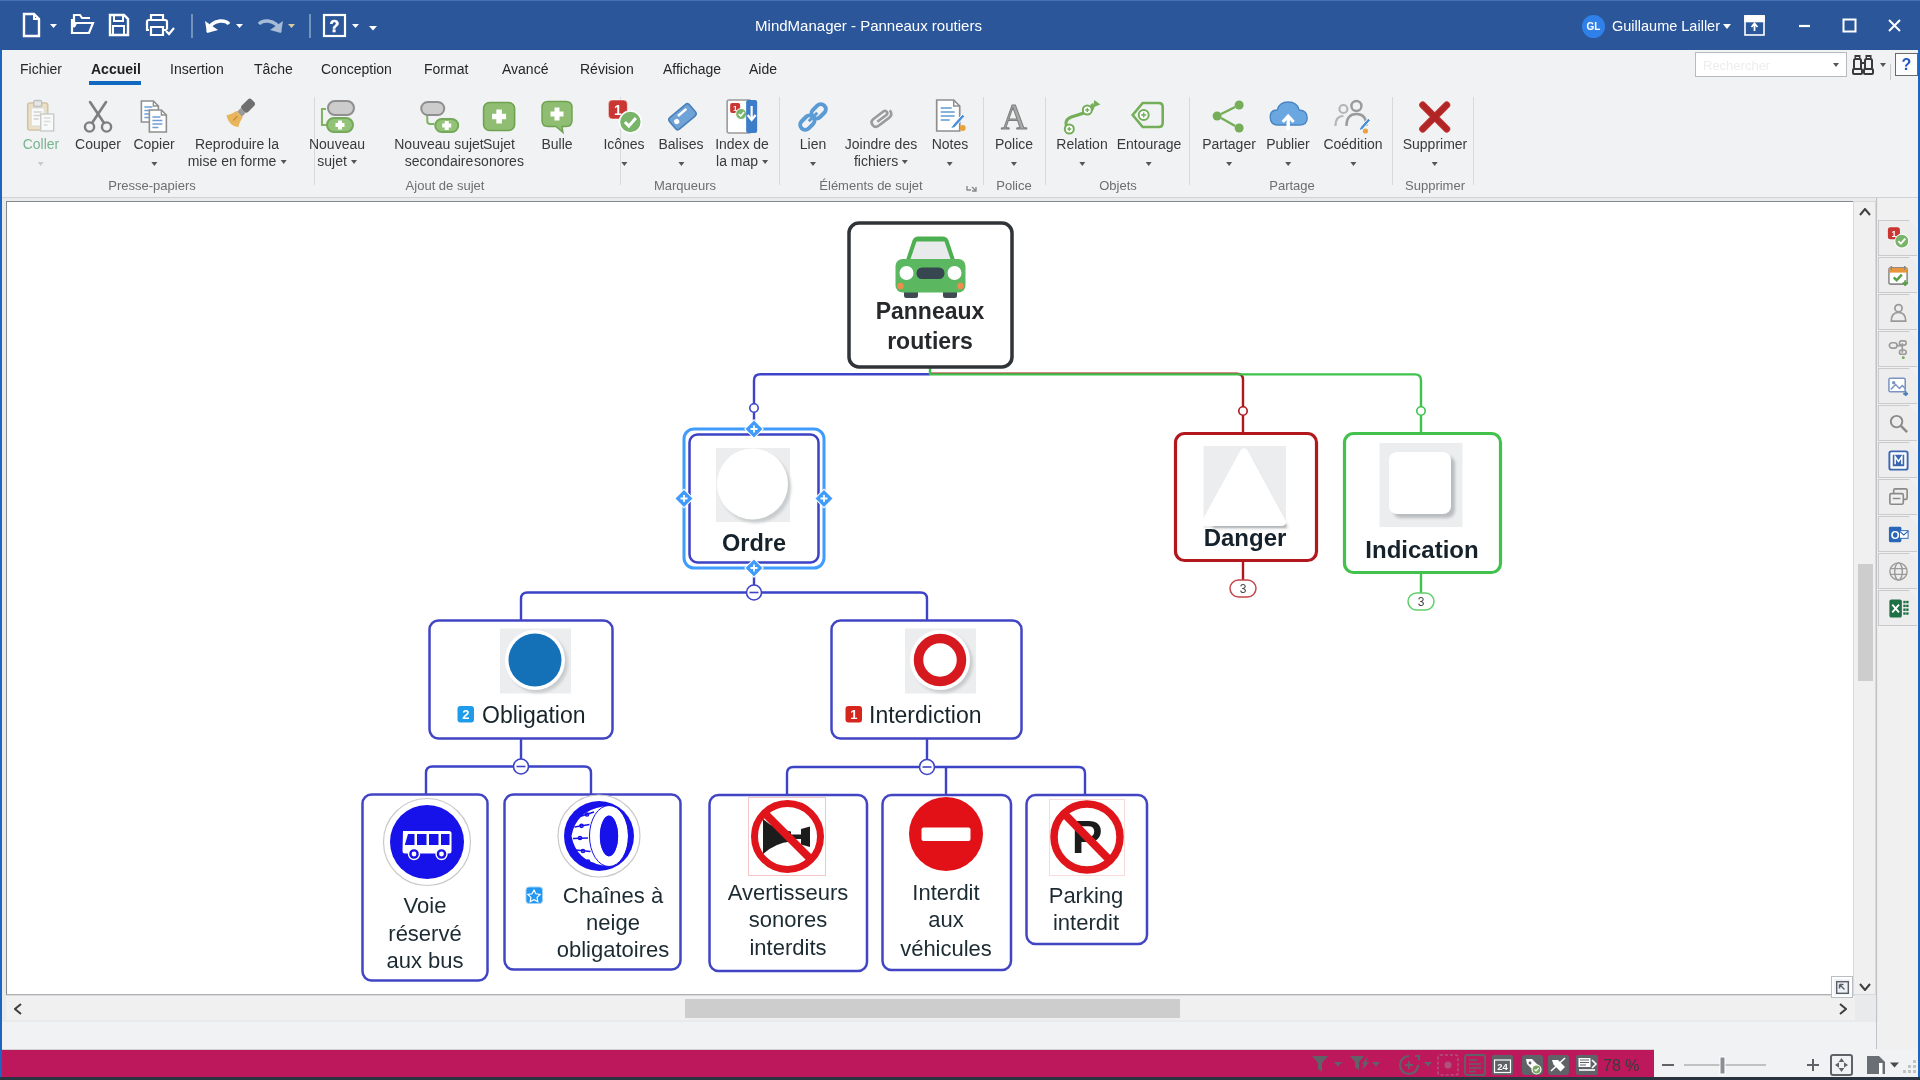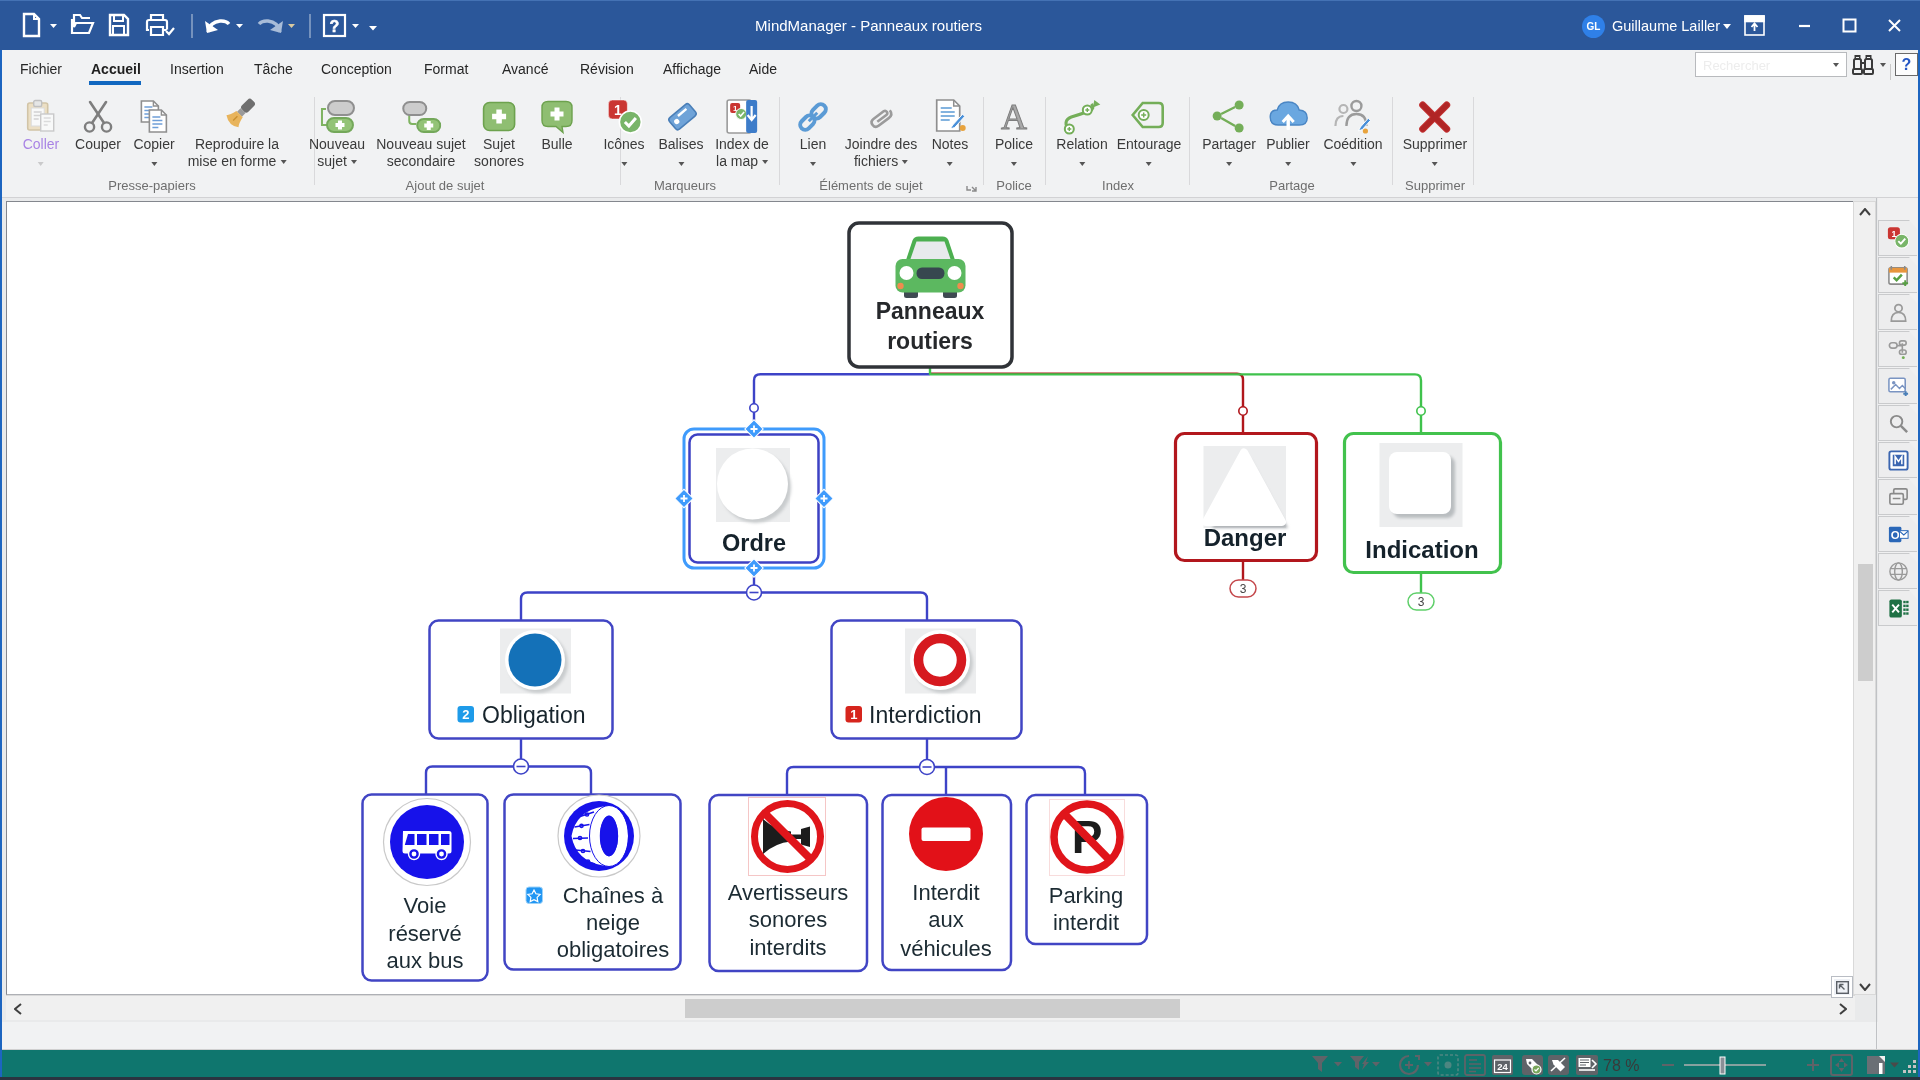--- a/index.html
+++ b/index.html
@@ -16,35 +16,35 @@
 #menurow { position:absolute; left:2px; top:50px; width:1916px; height:42px; background:#f1f2f3; }
 .mtab { position:absolute; top:11px; font-size:14px; color:#262626; }
 #accueil-underline { position:absolute; left:87px; top:31px; width:52px; height:4px; background:#1168c0; }
 
 #ribbon { position:absolute; left:2px; top:92px; width:1916px; height:106px; background:#f1f2f3; border-bottom:1px solid #d2d2d4; }
 .rsep { position:absolute; top:5px; height:88px; width:1px; background:#d9d9db; }
 .rlabel { position:absolute; top:86px; font-size:13px; color:#6e6e6e; text-align:center; white-space:nowrap; transform:translateX(-50%); }
 .rbtn { position:absolute; top:6px; text-align:center; transform:translateX(-50%); }
 .rbtn .ric { height:38px; display:flex; align-items:center; justify-content:center; }
 .rbtn .rtx { font-size:14px; color:#3a3a3a; line-height:17px; white-space:nowrap; }
-.rtx.gray { color:#6d28d9; }
+.rtx.gray { color:#15803d; }
 .dar { display:inline-block; width:0; height:0; border-left:3.5px solid transparent; border-right:3.5px solid transparent; border-top:4px solid #555; vertical-align:middle; }
 .dar.gray { border-top-color:#ababab; }
 .darb { margin-top:3px; }
 
 #canvasarea { position:absolute; left:2px; top:198px; width:1876px; height:824px; background:#e9eaeb; }
 #mapwrap { position:absolute; left:4px; top:3px; width:1849px; height:794px; background:#fff; border:1px solid #84878e; border-right-color:#aeb0b5; border-bottom-color:#aeb0b5; }
 
 #vscroll { position:absolute; left:1851px; top:3px; width:23px; height:794px; background:#f0f0f0; border:1px solid #d9d9d9; }
 #hscroll { position:absolute; left:4px; top:797px; width:1849px; height:25px; background:#f0f0f0; border-top:1px solid #d9d9d9; }
 .sthumb { position:absolute; background:#cdcdcd; }
 
 #tabbar { position:absolute; left:2px; top:1022px; width:1916px; height:27px; background:#ebebeb; border-top:1px solid #8f9297; }
 
-#statusbar { position:absolute; left:2px; top:1049px; width:1916px; height:28px; background:#0f766e; border-top:1px solid #d0d0d0; }
+#statusbar { position:absolute; left:2px; top:1049px; width:1652px; height:28px; background:#be185d; border-top:1px solid #d0d0d0; }
 
 #bleft { position:absolute; left:0; top:50px; width:2px; height:1027px; background:#1d65c0; }
 #bright { position:absolute; right:0; top:50px; width:2px; height:1027px; background:#1d65c0; }
 #bbottom { position:absolute; left:0; top:1077px; width:1920px; height:3px; background:#2a3440; }
 
 #sidebar { position:absolute; left:1878px; top:198px; width:40px; height:851px; background:#f0f0f1; }
 .sbtab { position:absolute; left:0px; width:39px; height:36px; background:#ededee; border:1px solid #c9cacc; border-right:none; display:flex; align-items:center; justify-content:center; clip-path:polygon(0 0, 31px 0, 39px 9px, 39px 36px, 0 36px); }
 </style>
 </head>
 <body>
@@ -143,21 +143,21 @@
     <div class="rsep" style="left:981px"></div>
     <div class="rsep" style="left:1043px"></div>
     <div class="rsep" style="left:1187px"></div>
     <div class="rsep" style="left:1390px"></div>
     <div class="rsep" style="left:1471px"></div>
     <div class="rlabel" style="left:150px">Presse-papiers</div>
     <div class="rlabel" style="left:443px">Ajout de sujet</div>
     <div class="rlabel" style="left:683px">Marqueurs</div>
     <div class="rlabel" style="left:869px">Éléments de sujet</div>
     <div class="rlabel" style="left:1012px">Police</div>
-    <div class="rlabel" style="left:1116px">Index</div>
+    <div class="rlabel" style="left:1116px">Objets</div>
     <div class="rlabel" style="left:1290px">Partage</div>
     <div class="rlabel" style="left:1433px">Supprimer</div>
     <svg class="abs" style="left:963px; top:88px" width="12" height="12" viewBox="0 0 12 12" stroke="#8a8a8a" fill="none" stroke-width="1.4">
         <path d="M2 6 v4 h4 M7 7 l4 4 M11 7 v4 h-4"></path>
       </svg>
 
     <div class="rbtn" style="left:39px; opacity:.55">
       <div class="ric">
           <svg width="34" height="36" viewBox="0 0 34 36">
             <rect x="4" y="4" width="20" height="27" rx="2" fill="#e9d19e" stroke="#b9a06a" stroke-width="1.6"></rect>
@@ -220,21 +220,21 @@
             <path d="M9 10 h-4 v16 h5" fill="none" stroke="#7fb361" stroke-width="2"></path>
             <rect x="11" y="2" width="26" height="14" rx="7" fill="#cccccc" stroke="#8f8f8f" stroke-width="2"></rect>
             <rect x="10" y="19" width="26" height="14" rx="7" fill="#93c377" stroke="#74a85a" stroke-width="2"></rect>
             <path d="M23 21.5 v9 M18.5 26 h9" stroke="#fff" stroke-width="4"></path>
           </svg>
         </div>
       <div class="rtx">Nouveau</div>
       <div class="rtx">sujet <span class="dar"></span></div>
     </div>
 
-    <div class="rbtn" style="left:419px">
+    <div class="rbtn" style="left:437px">
       <div class="ric">
           <svg width="40" height="36" viewBox="0 0 40 36">
             <path d="M8 16 v6 q0 3 3 3 h4" fill="none" stroke="#7fb361" stroke-width="2"></path>
             <rect x="2" y="3" width="23" height="13" rx="6.5" fill="#cccccc" stroke="#8f8f8f" stroke-width="2"></rect>
             <rect x="16" y="20" width="23" height="13" rx="6.5" fill="#93c377" stroke="#74a85a" stroke-width="2"></rect>
             <path d="M27.5 22 v9 M23 26.5 h9" stroke="#fff" stroke-width="4"></path>
           </svg>
         </div>
       <div class="rtx">Nouveau sujet</div>
       <div class="rtx">secondaire</div>

